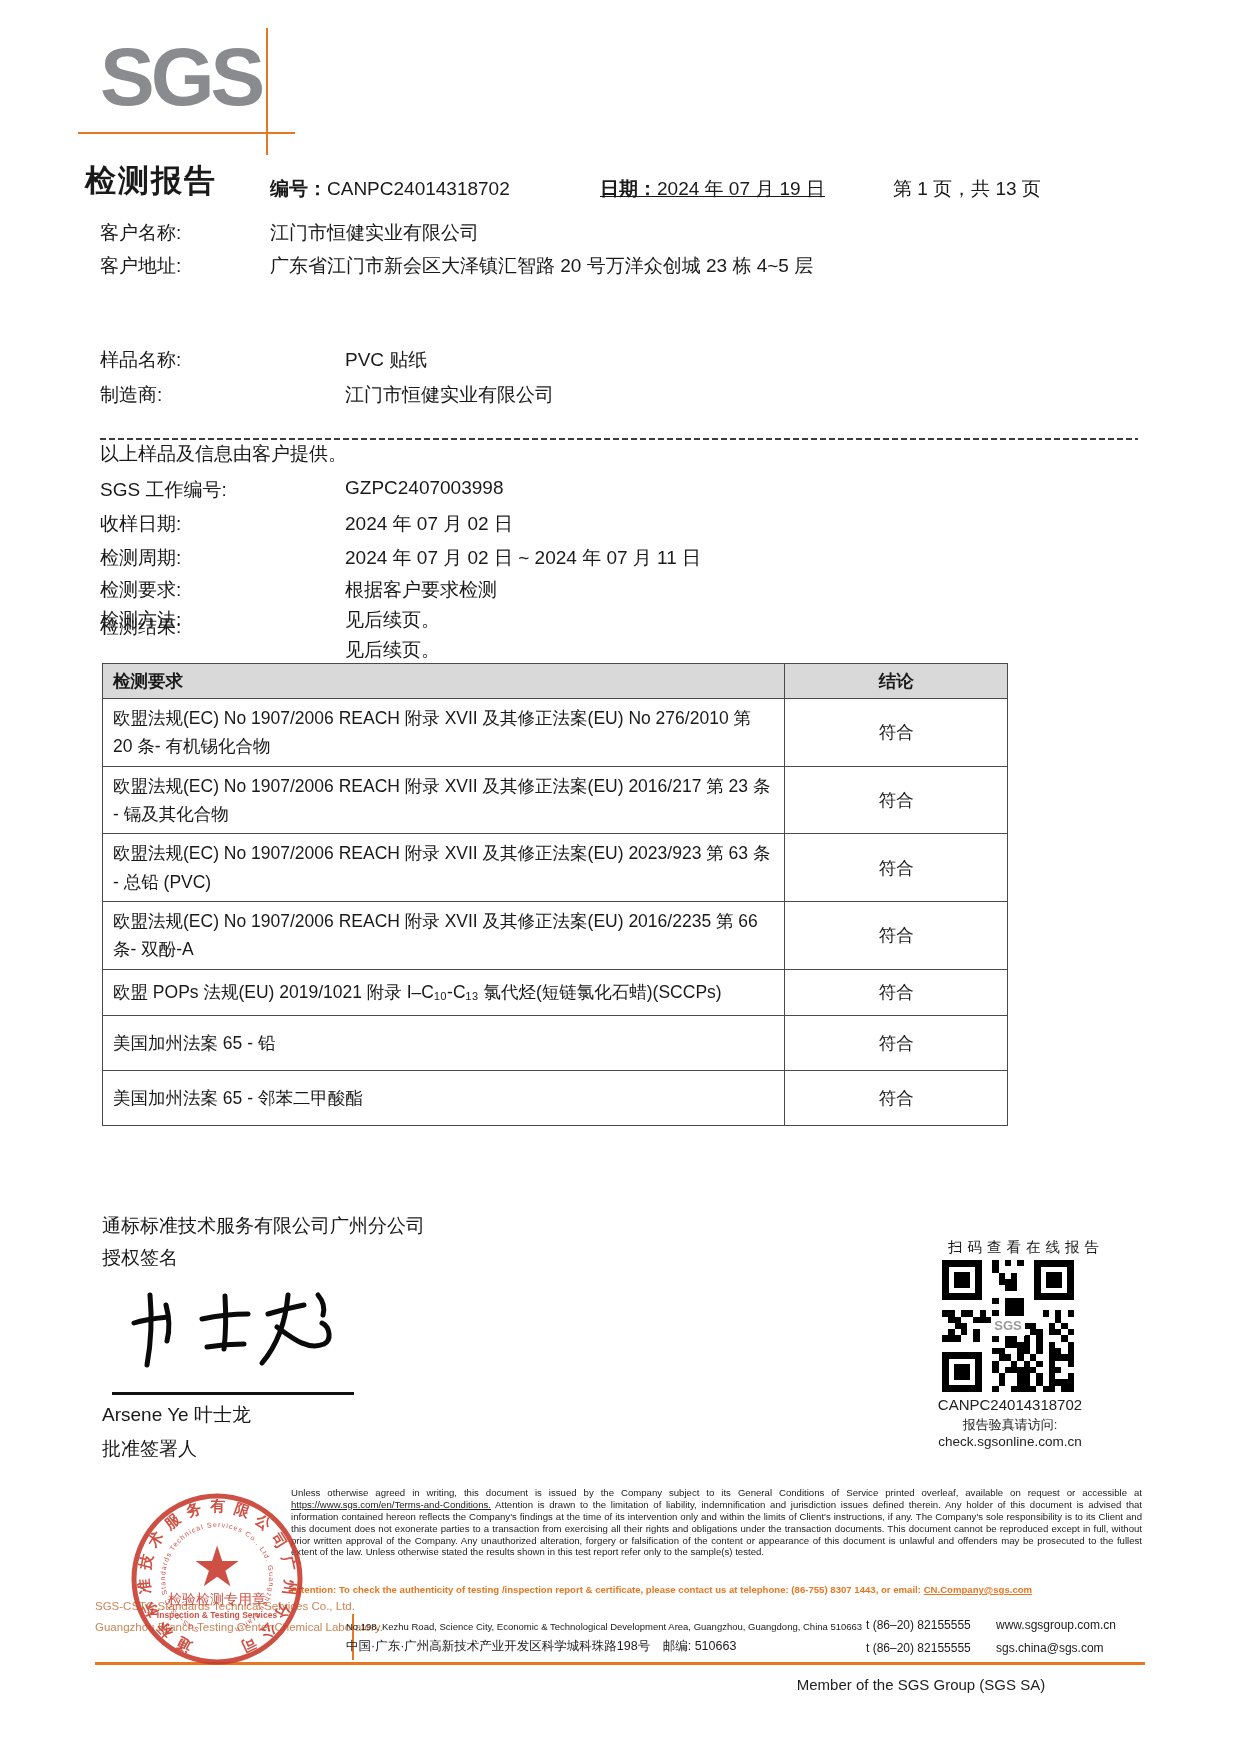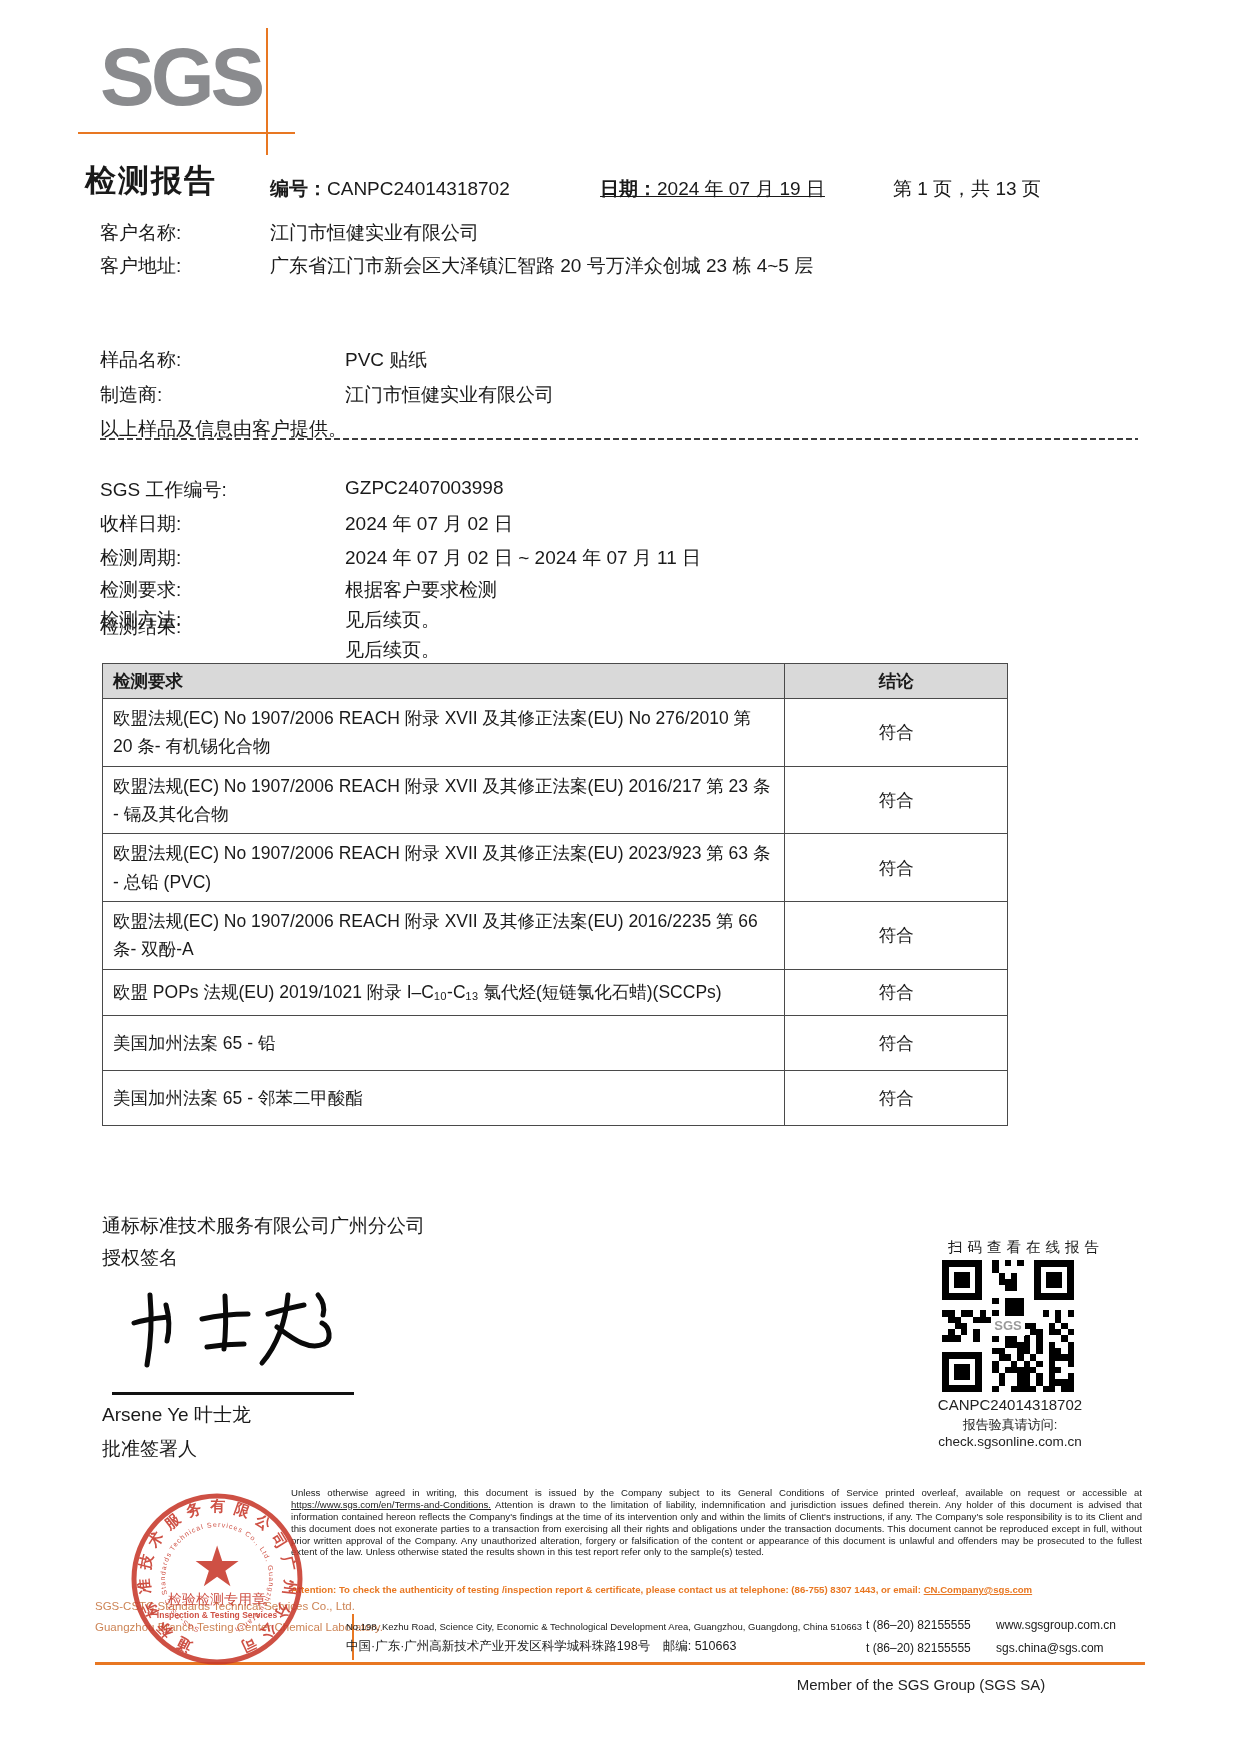--- a/index.html
+++ b/index.html
@@ -100,21 +100,21 @@
 
   <div class="lbl" style="top:220px">客户名称:</div>
   <div class="val270" style="top:220px">江门市恒健实业有限公司</div>
   <div class="lbl" style="top:253px">客户地址:</div>
   <div class="val270" style="top:253px">广东省江门市新会区大泽镇汇智路 20 号万洋众创城 23 栋 4~5 层</div>
 
   <div class="lbl" style="top:347px">样品名称:</div>
   <div class="val345" style="top:347px">PVC 贴纸</div>
   <div class="lbl" style="top:382px">制造商:</div>
   <div class="val345" style="top:382px">江门市恒健实业有限公司</div>
-  <div class="lbl" style="top:416px">以上样品及信息由客户提供。</div>
+  <div class="lbl" style="top:441px">以上样品及信息由客户提供。</div>
 
   <div class="dashed-sep"></div>
 
   <div class="lbl" style="top:477px">SGS 工作编号:</div>
   <div class="val345" style="top:477px">GZPC2407003998</div>
   <div class="lbl" style="top:511px">收样日期:</div>
   <div class="val345" style="top:511px">2024 年 07 月 02 日</div>
   <div class="lbl" style="top:545px">检测周期:</div>
   <div class="val345" style="top:545px">2024 年 07 月 02 日 ~ 2024 年 07 月 11 日</div>
   <div class="lbl" style="top:577px">检测要求:</div>

